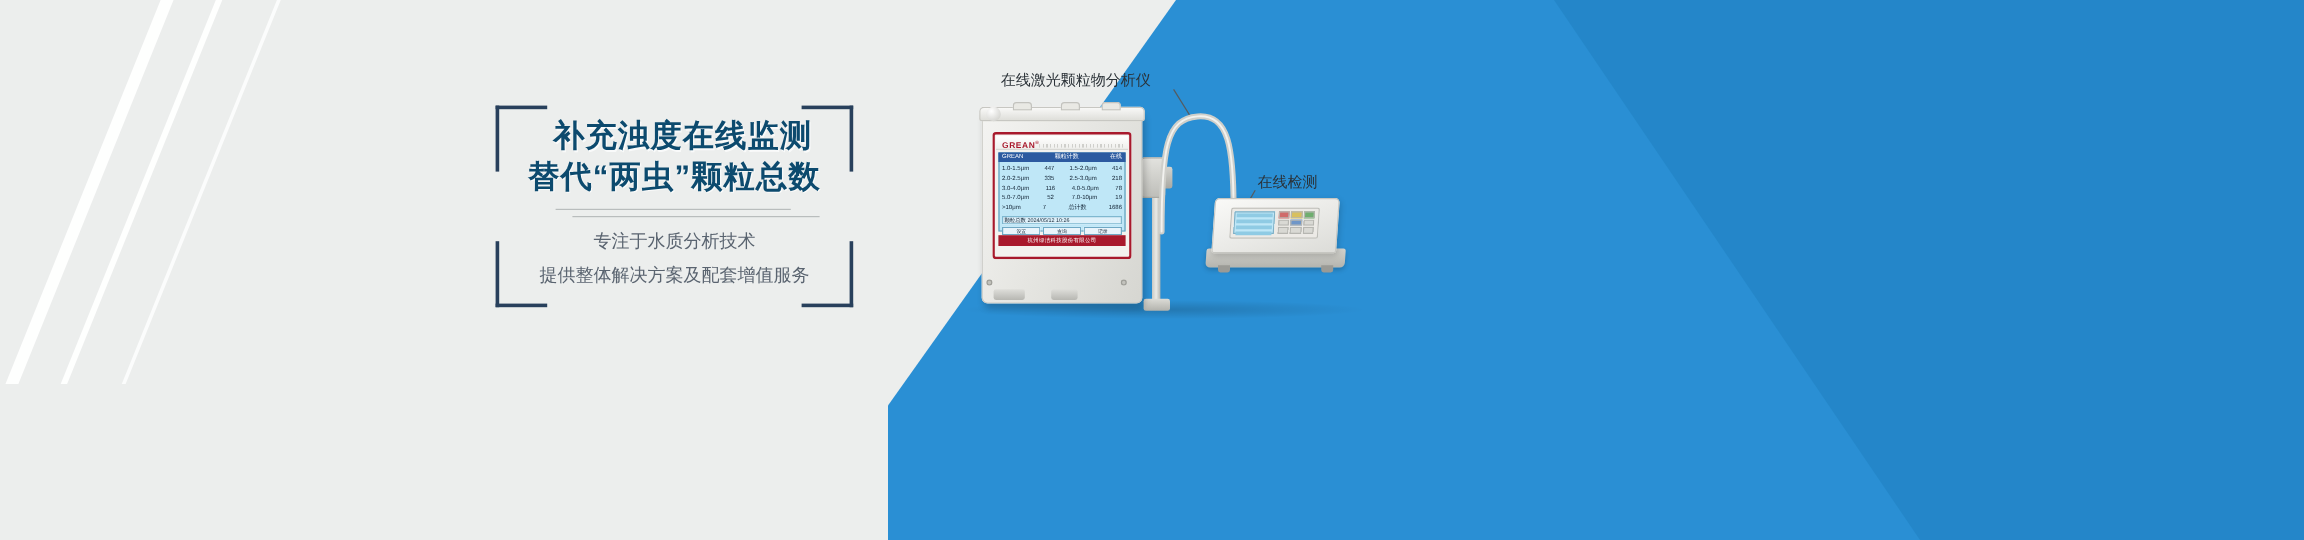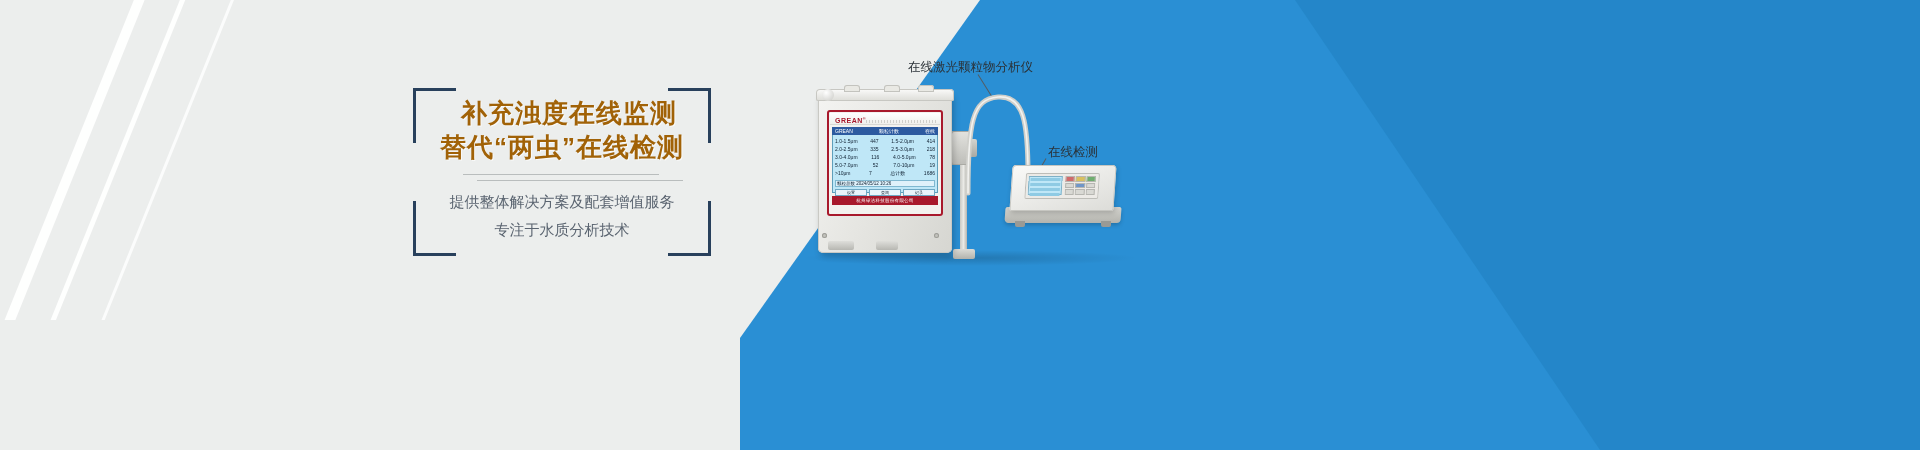--- a/index.html
+++ b/index.html
@@ -39,41 +39,41 @@
   .corner.tr{right:0;top:0;border-width:3px 3px 0 0;}
   .corner.bl{left:0;bottom:0;border-width:0 0 3px 3px;}
   .corner.br{right:0;bottom:0;border-width:0 3px 3px 0;}
   .corner.tl{height:52px;}
   .corner.tr{height:52px;}
   .corner.bl{height:52px;}
   .corner.br{height:52px;}
 
   .headline{
     position:absolute;left:0;top:8px;width:298px;
-    text-align:center;color:#a16207;font-weight:bold;
+    text-align:center;color:#0c4a6e;font-weight:bold;
     font-size:26px;line-height:34px;letter-spacing:1px;
     text-shadow:1px 1px 0 rgba(255,255,255,.7);
   }
   .headline .l1{display:block;padding-left:14px;}
   .headline .l2{display:block;}
 
   .rules{position:absolute;left:28px;top:86px;width:245px;}
   .rule{height:1px;background:#b9bdbd;}
   .rule.r1{width:196px;margin-left:22px;}
   .rule.r2{width:206px;margin-left:36px;margin-top:5px;}
 
   .sublines{
     position:absolute;left:0;top:100px;width:298px;text-align:center;
     color:#5a6470;font-size:15px;line-height:28px;
   }
   .sublines span{display:block;}
 
   
   .callout{position:absolute;color:#2b3238;font-size:12.5px;white-space:nowrap;}
-  .callout.c1{left:908px;top:59px;}
+  .callout.c1{left:834px;top:59px;}
   .callout.c2{left:1048px;top:144px;}
   .leader{position:absolute;background:#555b60;height:1px;transform-origin:left center;}
   .leader.l1{left:978px;top:74px;width:26px;transform:rotate(58deg);}
   .leader.l2{left:1046px;top:158px;width:18px;transform:rotate(120deg);}
 
   
   .analyzer{position:absolute;left:810px;top:83px;width:150px;height:178px;}
   .an-body{
     position:absolute;left:8px;top:10px;width:134px;height:160px;border-radius:5px;
     background:linear-gradient(115deg,#f4f4f2 0%,#e6e6e2 48%,#d6d6d1 100%);
@@ -177,31 +177,31 @@
   <div class="bg-whitewedge"></div>
 
   <div class="textblock">
     <div class="corner tl"></div>
     <div class="corner tr"></div>
     <div class="corner bl"></div>
     <div class="corner br"></div>
 
     <div class="headline">
       <span class="l1">补充浊度在线监测</span>
-      <span class="l2">替代“两虫”在线检测</span>
+      <span class="l2">替代“两虫”颗粒总数</span>
     </div>
 
     <div class="rules">
       <div class="rule r1"></div>
       <div class="rule r2"></div>
     </div>
 
     <div class="sublines">
+      <span>专注于水质分析技术</span>
       <span>提供整体解决方案及配套增值服务</span>
-      <span>专注于水质分析技术</span>
     </div>
   </div>
 
   <div class="shadow"></div>
 
   <div class="callout c1">在线激光颗粒物分析仪</div>
   <div class="leader l1"></div>
   <div class="callout c2">在线检测</div>
   <div class="leader l2"></div>
 

